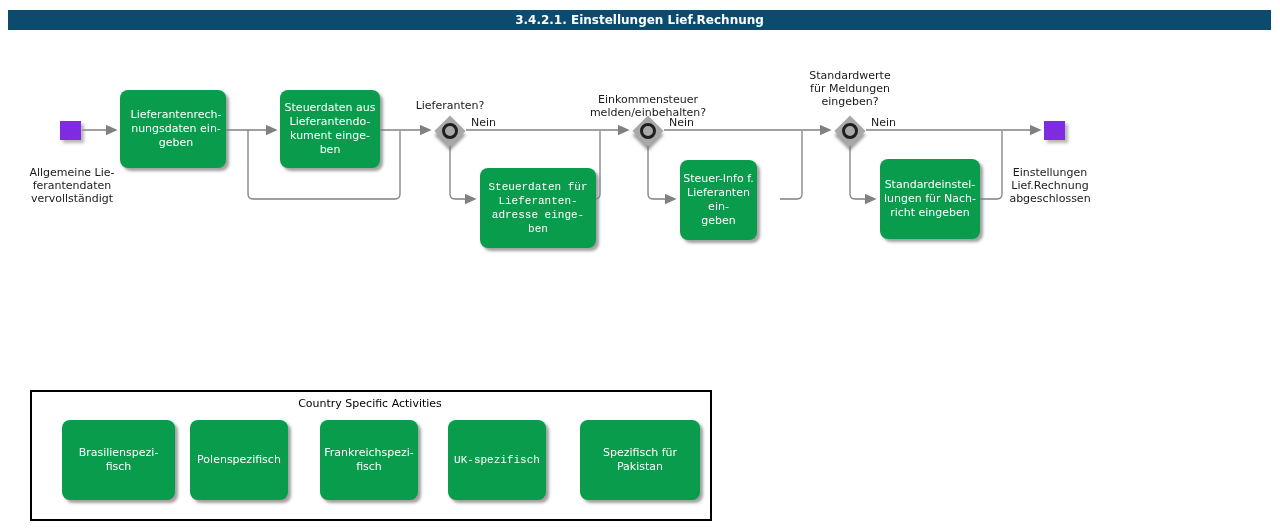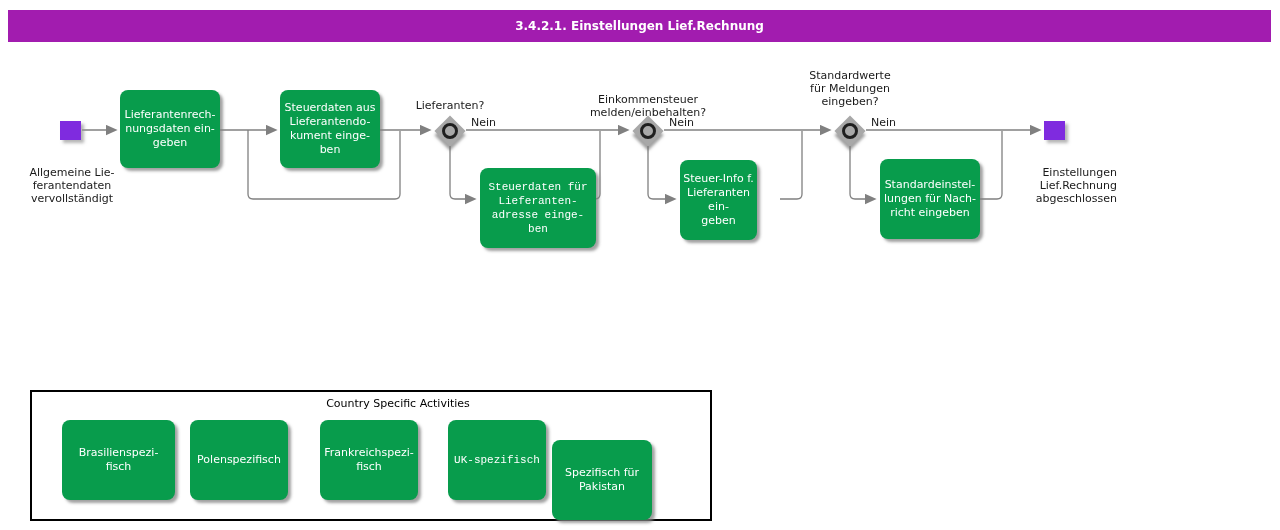--- a/index.html
+++ b/index.html
@@ -2,22 +2,22 @@
 <html><head>
 <meta charset="utf-8">
 <style>
   html,body{margin:0;padding:0;background:#ffffff;}
   body{
     width:1280px;height:530px;position:relative;overflow:hidden;
     font-family:"DejaVu Sans","Liberation Sans",sans-serif;
     color:#1a1a1a;
   }
   .title-bar{
-    position:absolute;left:8px;top:10px;width:1263px;height:32px;
-    background:#a21caf;color:#ffffff;font-size:12px;font-weight:bold;
+    position:absolute;left:8px;top:10px;width:1263px;height:20px;
+    background:#0c4a6e;color:#ffffff;font-size:12px;font-weight:bold;
     display:flex;align-items:center;justify-content:center;
   }
   .connectors{position:absolute;left:0;top:0;width:1280px;height:530px;}
   .event-square{
     position:absolute;width:21px;height:19px;background:#7f2bdf;
     box-shadow:3px 3px 3px rgba(150,150,150,0.7);
   }
   .activity{
     position:absolute;background:#089c4c;color:#ffffff;
     border-radius:8px;box-shadow:3px 3px 3px rgba(130,130,130,0.75);
@@ -36,21 +36,21 @@
     position:absolute;font-size:11px;line-height:13px;color:#1a1a1a;
     text-align:center;white-space:pre-line;
   }
   .no-label{position:absolute;font-size:11px;color:#1a1a1a;}
   .country-panel{
     position:absolute;left:30px;top:390px;width:678px;height:127px;
     border:2px solid #000000;background:#ffffff;
   }
   .country-title{
     position:absolute;left:30px;top:397px;width:680px;text-align:center;
-    font-size:11px;color:#000000;padding-left:28px;
+    font-size:11px;color:#000000;
   }
   .country-box{top:420px;height:80px;}
 </style>
 </head>
 <body>
 
 <div class="title-bar">
   <span>3.4.2.1. Einstellungen Lief.Rechnung</span>
 </div>
 
@@ -76,25 +76,25 @@
     <path d="M980,199 H997 Q1002,199 1002,194 V131"></path>
   </g>
 </svg>
 
 <div class="event-square" style="left:60px;top:121px;"></div>
 <div class="flow-label" style="left:5px;top:166px;width:134px;">Allgemeine Lie-
 ferantendaten
 vervollständigt</div>
 
 <div class="event-square" style="left:1044px;top:121px;"></div>
-<div class="flow-label" style="left:983px;top:166px;width:134px;text-align:right;">Einstellungen
+<div class="flow-label" style="left:983px;top:166px;width:134px;">Einstellungen
 Lief.Rechnung
 abgeschlossen</div>
 
-<div class="activity" style="left:120px;top:90px;width:100px;height:78px;">Lieferantenrech-
+<div class="activity" style="left:120px;top:90px;width:100px;height:78px;padding-left:6px;">Lieferantenrech-
 nungsdaten ein-
 geben</div>
 <div class="activity" style="left:280px;top:90px;width:100px;height:78px;">Steuerdaten aus
 Lieferantendo-
 kument einge-
 ben</div>
 <div class="activity" style="left:480px;top:168px;width:116px;height:80px;font-family:Liberation Mono, monospace;">Steuerdaten für
 Lieferanten-
 adresse einge-
 ben</div>
@@ -125,14 +125,14 @@
 
 <div class="country-panel"></div>
 <div class="country-title">Country Specific Activities</div>
 
 <div class="activity country-box" style="left:62px;width:113px;">Brasilienspezi-
 fisch</div>
 <div class="activity country-box" style="left:190px;width:98px;">Polenspezifisch</div>
 <div class="activity country-box" style="left:320px;width:98px;">Frankreichspezi-
 fisch</div>
 <div class="activity country-box" style="left:448px;width:98px;font-family:Liberation Mono, monospace;">UK-spezifisch</div>
-<div class="activity country-box" style="left:552px;width:100px;margin-top:20px;">Spezifisch für
+<div class="activity country-box" style="left:580px;width:120px;">Spezifisch für
 Pakistan</div>
 
 </body></html>

